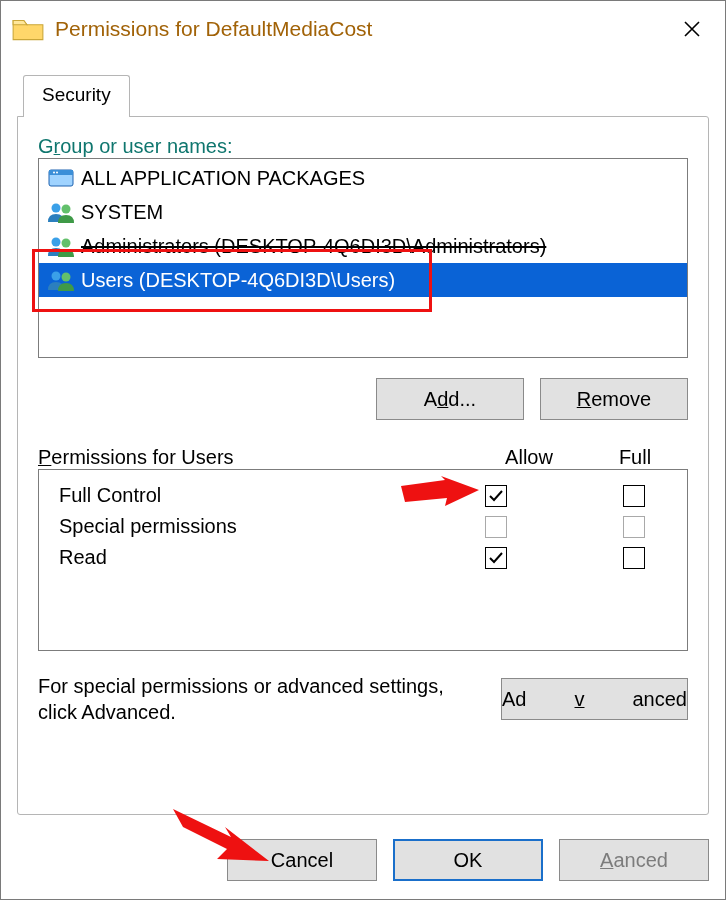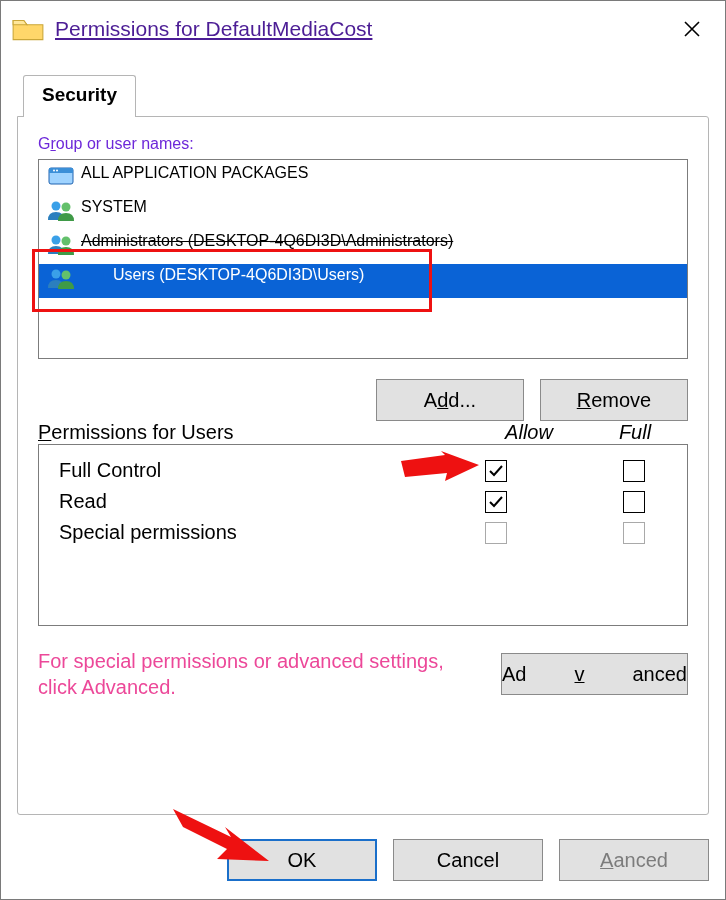--- a/index.html
+++ b/index.html
@@ -9,90 +9,90 @@
     border:1px solid #7a7a7a;
     background:#fff;
     display:flex; flex-direction:column;
     position:relative;
   }
   .titlebar {
     height:56px; display:flex; align-items:center;
     padding:0 6px 0 10px; background:#fff;
   }
   .titlebar .icon-slot { width:34px; height:34px; margin-right:10px; display:flex; align-items:center; justify-content:center; }
-  .titlebar .title { font-size:21px; color:#4c1d95; flex:1;text-decoration:underline; }
+  .titlebar .title { font-size:21px; color:#a16207; flex:1; }
   .close-btn {
     width:54px; height:44px; display:flex; align-items:center; justify-content:center;
     cursor:pointer;
   }
   .close-btn svg { width:18px; height:18px; }
   .body {
     flex:1; padding:8px 16px 8px 16px;
     display:flex; flex-direction:column;
   }
   
-  .tabstrip { position:relative; height:42px; margin-top:10px;font-weight:bold; }
+  .tabstrip { position:relative; height:42px; margin-top:10px; }
   .tab {
     position:absolute; left:6px; top:0; height:42px;
     padding:8px 18px 0 18px;
     border:1px solid #b5b5b5; border-bottom:none;
     background:#fff; font-size:19px;
     border-radius:3px 3px 0 0;
     z-index:3;
   }
   .tabpanel {
     border:1px solid #b5b5b5;
     border-radius:0 3px 3px 3px;
     padding:18px 20px 16px 20px;
     display:flex; flex-direction:column;
     position:relative; z-index:1;
     margin-top:-1px;
     flex:1;
   }
-  .label { font-size:16px; color:#6d28d9; margin-bottom:6px; }
+  .label { font-size:20px; color:#0f766e; }
   .underline { text-decoration:underline; text-decoration-thickness:1px; }
   
   .listbox {
     border:1px solid #7c7c7c;
     height:200px;
     overflow:hidden;
     background:#fff;
     padding:2px 0;
     position:relative;
   }
   .row {
-    display:flex; 
-    font-size:16px;
+    display:flex; align-items:center;
+    font-size:20px;
     padding:2px 8px;
     height:34px;
     position:relative;
   }
   .row .pi { width:28px; height:24px; display:inline-flex; align-items:center; justify-content:center; margin-right:6px; flex-shrink:0; }
   .row[data-selected="true"] {
-    background:#0a63d6; color:#fff;gap:32px;
+    background:#0a63d6; color:#fff;
   }
   .row[data-selected="true"] .pi svg .head,
   .row[data-selected="true"] .pi svg .body {
     
   }
   .strike { text-decoration:line-through; }
   
   .btnrow { display:flex; justify-content:flex-end; gap:16px; margin-top:20px; }
   .btn {
     min-width:148px; height:42px;
     border:1px solid #8a8a8a; background:#e1e1e1;
     font-size:20px; display:flex; align-items:center; justify-content:center;
     cursor:pointer;
   }
   .btn.disabled { color:#7c7c7c; }
   .btn.primary { border:2px solid #1a6fca; background:#e1e1e1; }
   
-  .perm-header { display:flex; align-items:flex-start; font-size:20px; }
+  .perm-header { display:flex; align-items:flex-start; margin-top:26px; font-size:20px; }
   .perm-header .phl { flex:1; }
-  .perm-header .col { width:106px; text-align:center;font-style:italic; }
+  .perm-header .col { width:106px; text-align:center; }
   .perm-box {
     border:1px solid #7c7c7c; background:#fff;
     padding:10px 0 0 0;
     height:182px;
     position:relative;
   }
   .perm-row {
     display:flex; align-items:center;
     font-size:20px;
     padding:4px 0 4px 20px;
@@ -101,21 +101,21 @@
   .perm-row .plabel { flex:1; }
   .perm-row .pcol { width:106px; display:flex; justify-content:center; }
   .cb {
     width:22px; height:22px; border:1.5px solid #000;
     display:inline-flex; align-items:center; justify-content:center;
     background:#fff;
   }
   .cb.off-dis { border-color:#a9a9a9; }
   .cb svg { width:16px; height:16px; }
   .hint-row { display:flex; align-items:center; margin-top:22px; gap:14px; }
-  .hint-row .hint { font-size:20px; color:#ec4899; flex:1; line-height:1.3; }
+  .hint-row .hint { font-size:20px; color:#000000; flex:1; line-height:1.3; }
   .bottom-btns {
     display:flex; justify-content:flex-end; gap:16px;
     padding:16px 16px 18px 16px;
   }
   
   .redbox {
     position:absolute; border:3px solid #e11; pointer-events:none; z-index:5;
   }
   .arrow { position:absolute; z-index:6; pointer-events:none; }
 </style>
@@ -232,58 +232,58 @@
                 <svg viewBox="0 0 16 16">
                   <path d="M2 8 L6 12 L14 3" stroke="#000" stroke-width="2" fill="none"></path>
                 </svg>
               </span>
             </span>
             <span class="pcol">
               <span class="cb"></span>
             </span>
           </div>
           <div class="perm-row">
+            <span class="plabel">Special permissions</span>
+            <span class="pcol">
+              <span class="cb off-dis"></span>
+            </span>
+            <span class="pcol">
+              <span class="cb off-dis"></span>
+            </span>
+          </div>
+          <div class="perm-row">
             <span class="plabel">Read</span>
             <span class="pcol">
               <span class="cb">
                 <svg viewBox="0 0 16 16">
                   <path d="M2 8 L6 12 L14 3" stroke="#000" stroke-width="2" fill="none"></path>
                 </svg>
               </span>
             </span>
             <span class="pcol">
               <span class="cb"></span>
-            </span>
-          </div>
-          <div class="perm-row">
-            <span class="plabel">Special permissions</span>
-            <span class="pcol">
-              <span class="cb off-dis"></span>
-            </span>
-            <span class="pcol">
-              <span class="cb off-dis"></span>
             </span>
           </div>
         </div>
 
       <div class="hint-row">
         <div class="hint">For special permissions or advanced settings, click Advanced.</div>
         <div class="btn" style="min-width:160px;gap:48px;">
           <span>Ad</span>
             <span class="underline">v</span>
             <span>anced</span>
         </div>
       </div>
 
     </div>
   </div>
 
   <div class="bottom-btns">
+    <div class="btn" style="min-width:150px;">Cancel</div>
     <div class="btn primary" style="min-width:150px;">OK</div>
-    <div class="btn" style="min-width:150px;">Cancel</div>
     <div class="btn disabled" style="min-width:150px;">
       <span class="underline">A</span>
         <span>anced</span>
     </div>
   </div>
 
   <svg class="arrow" style="left:172px; top:808px; width:96px; height:58px;" viewBox="0 0 96 58">
     <polygon points="0,0 58,28 52,18 96,52 44,50 54,40 10,18" fill="#e11"></polygon>
   </svg>
 

